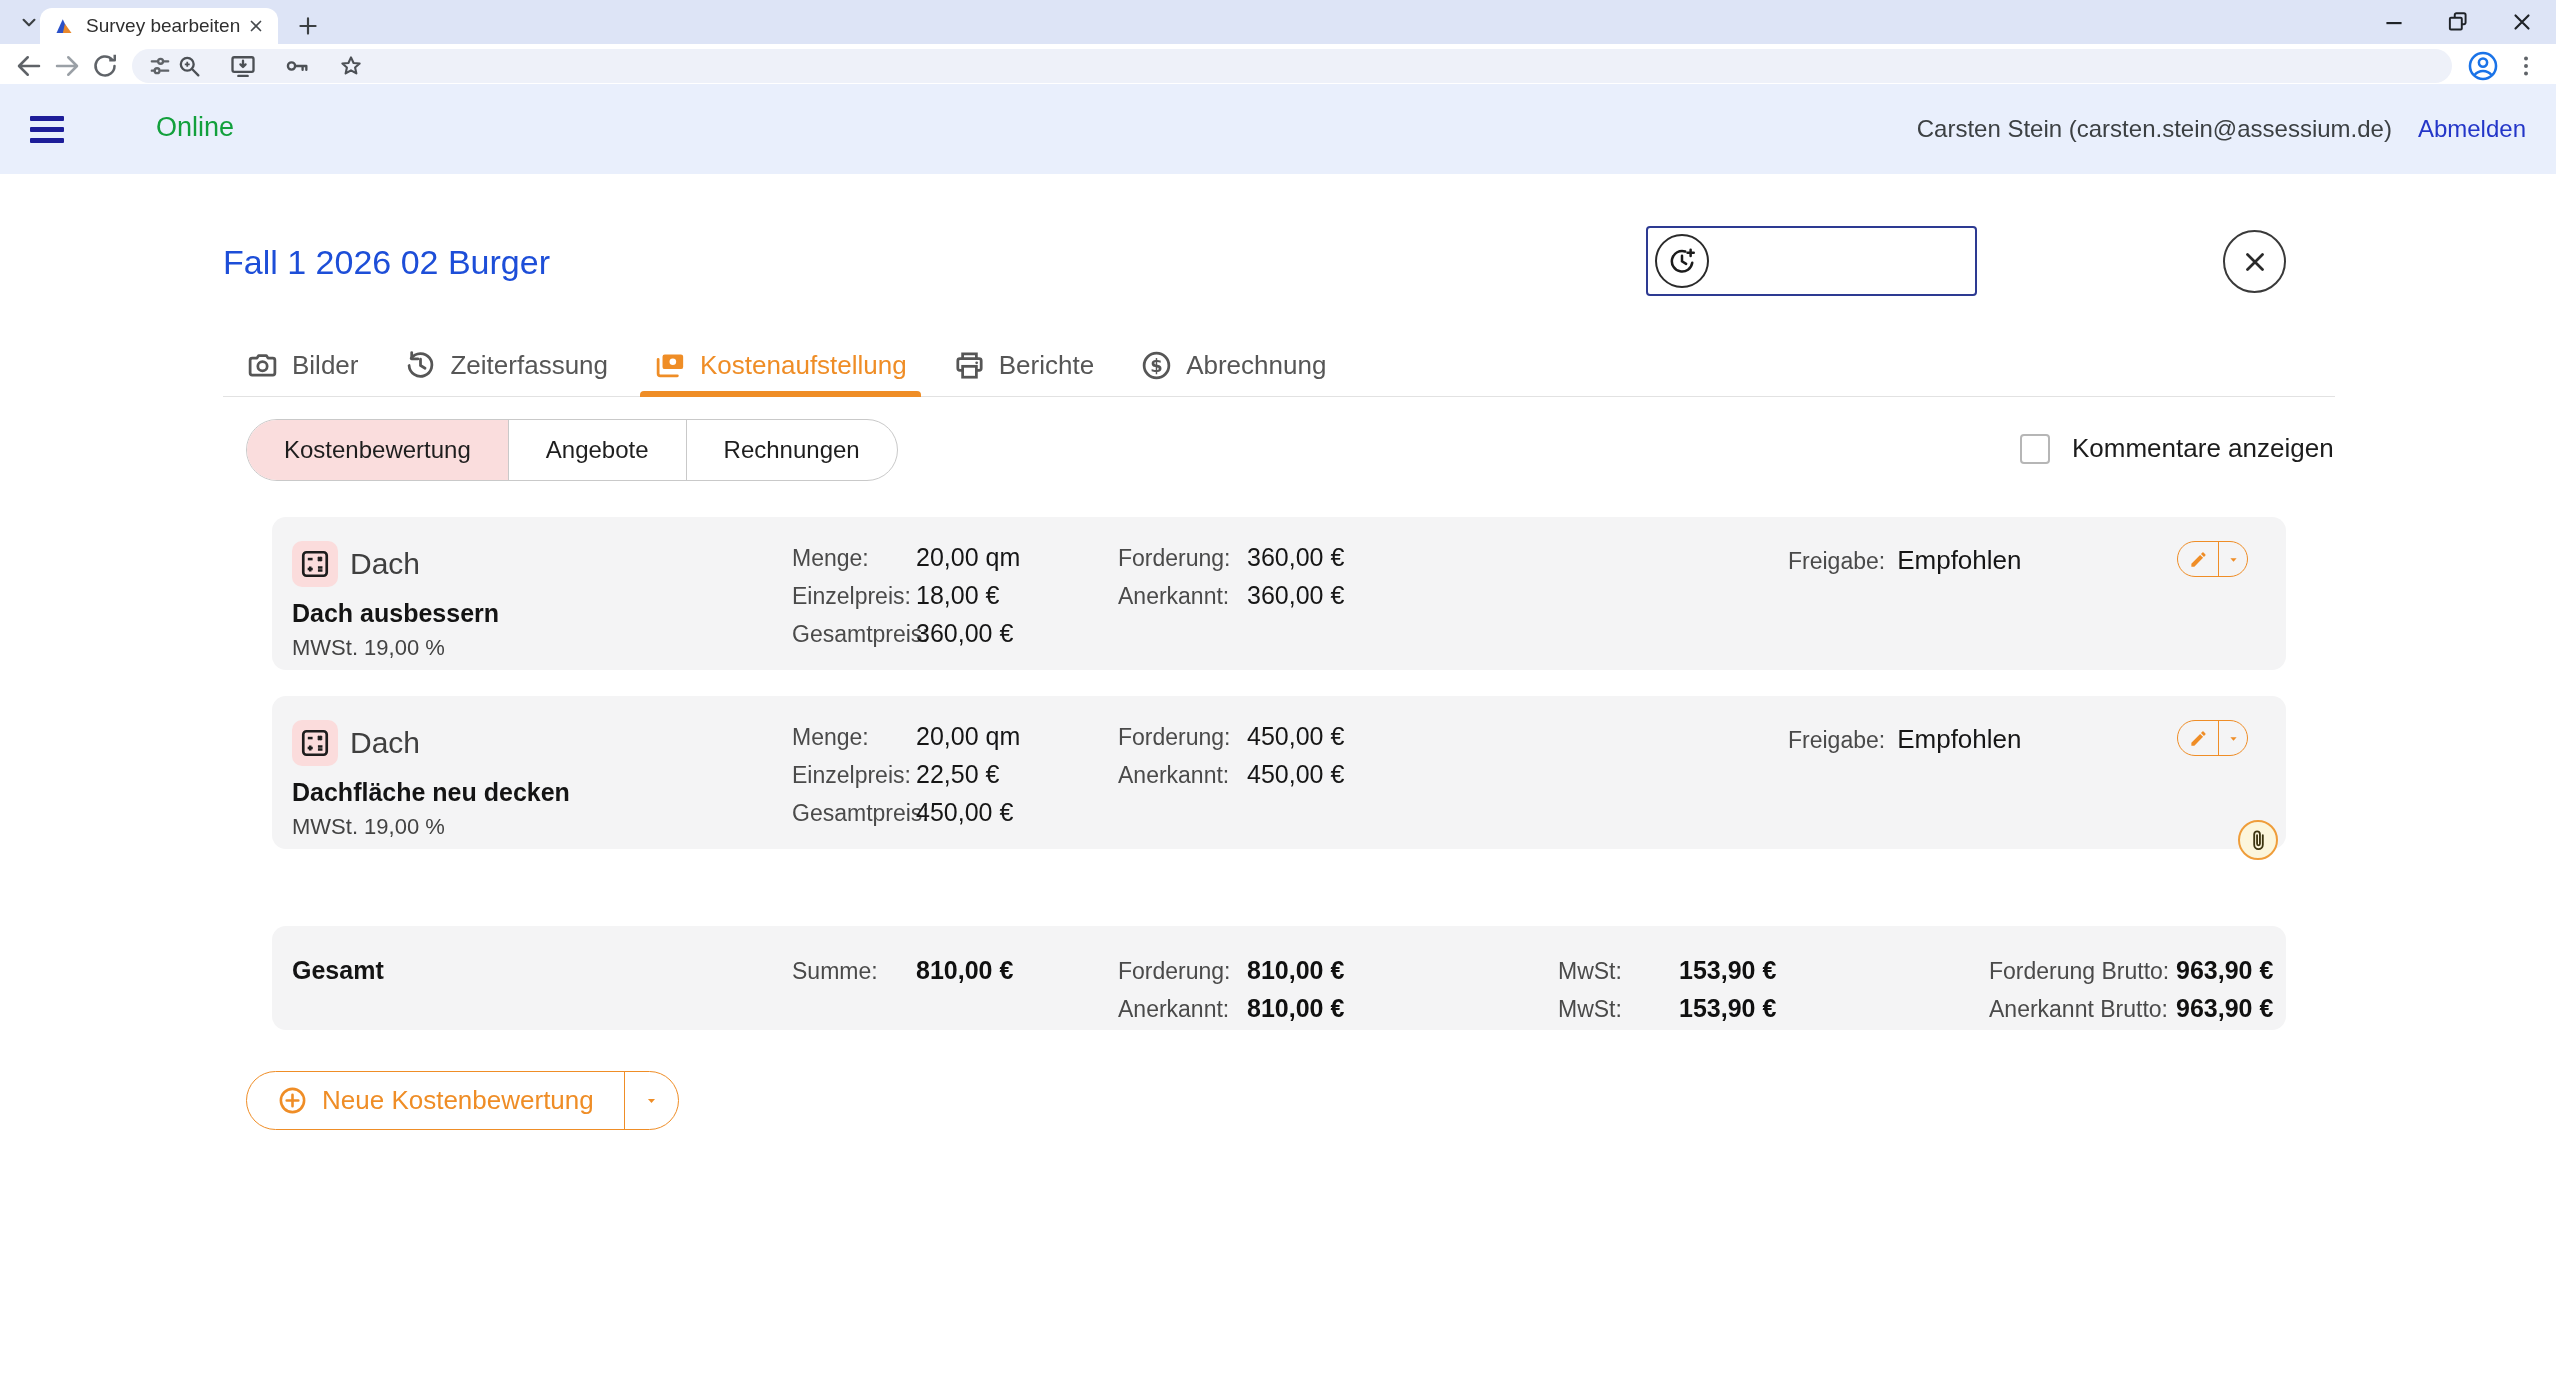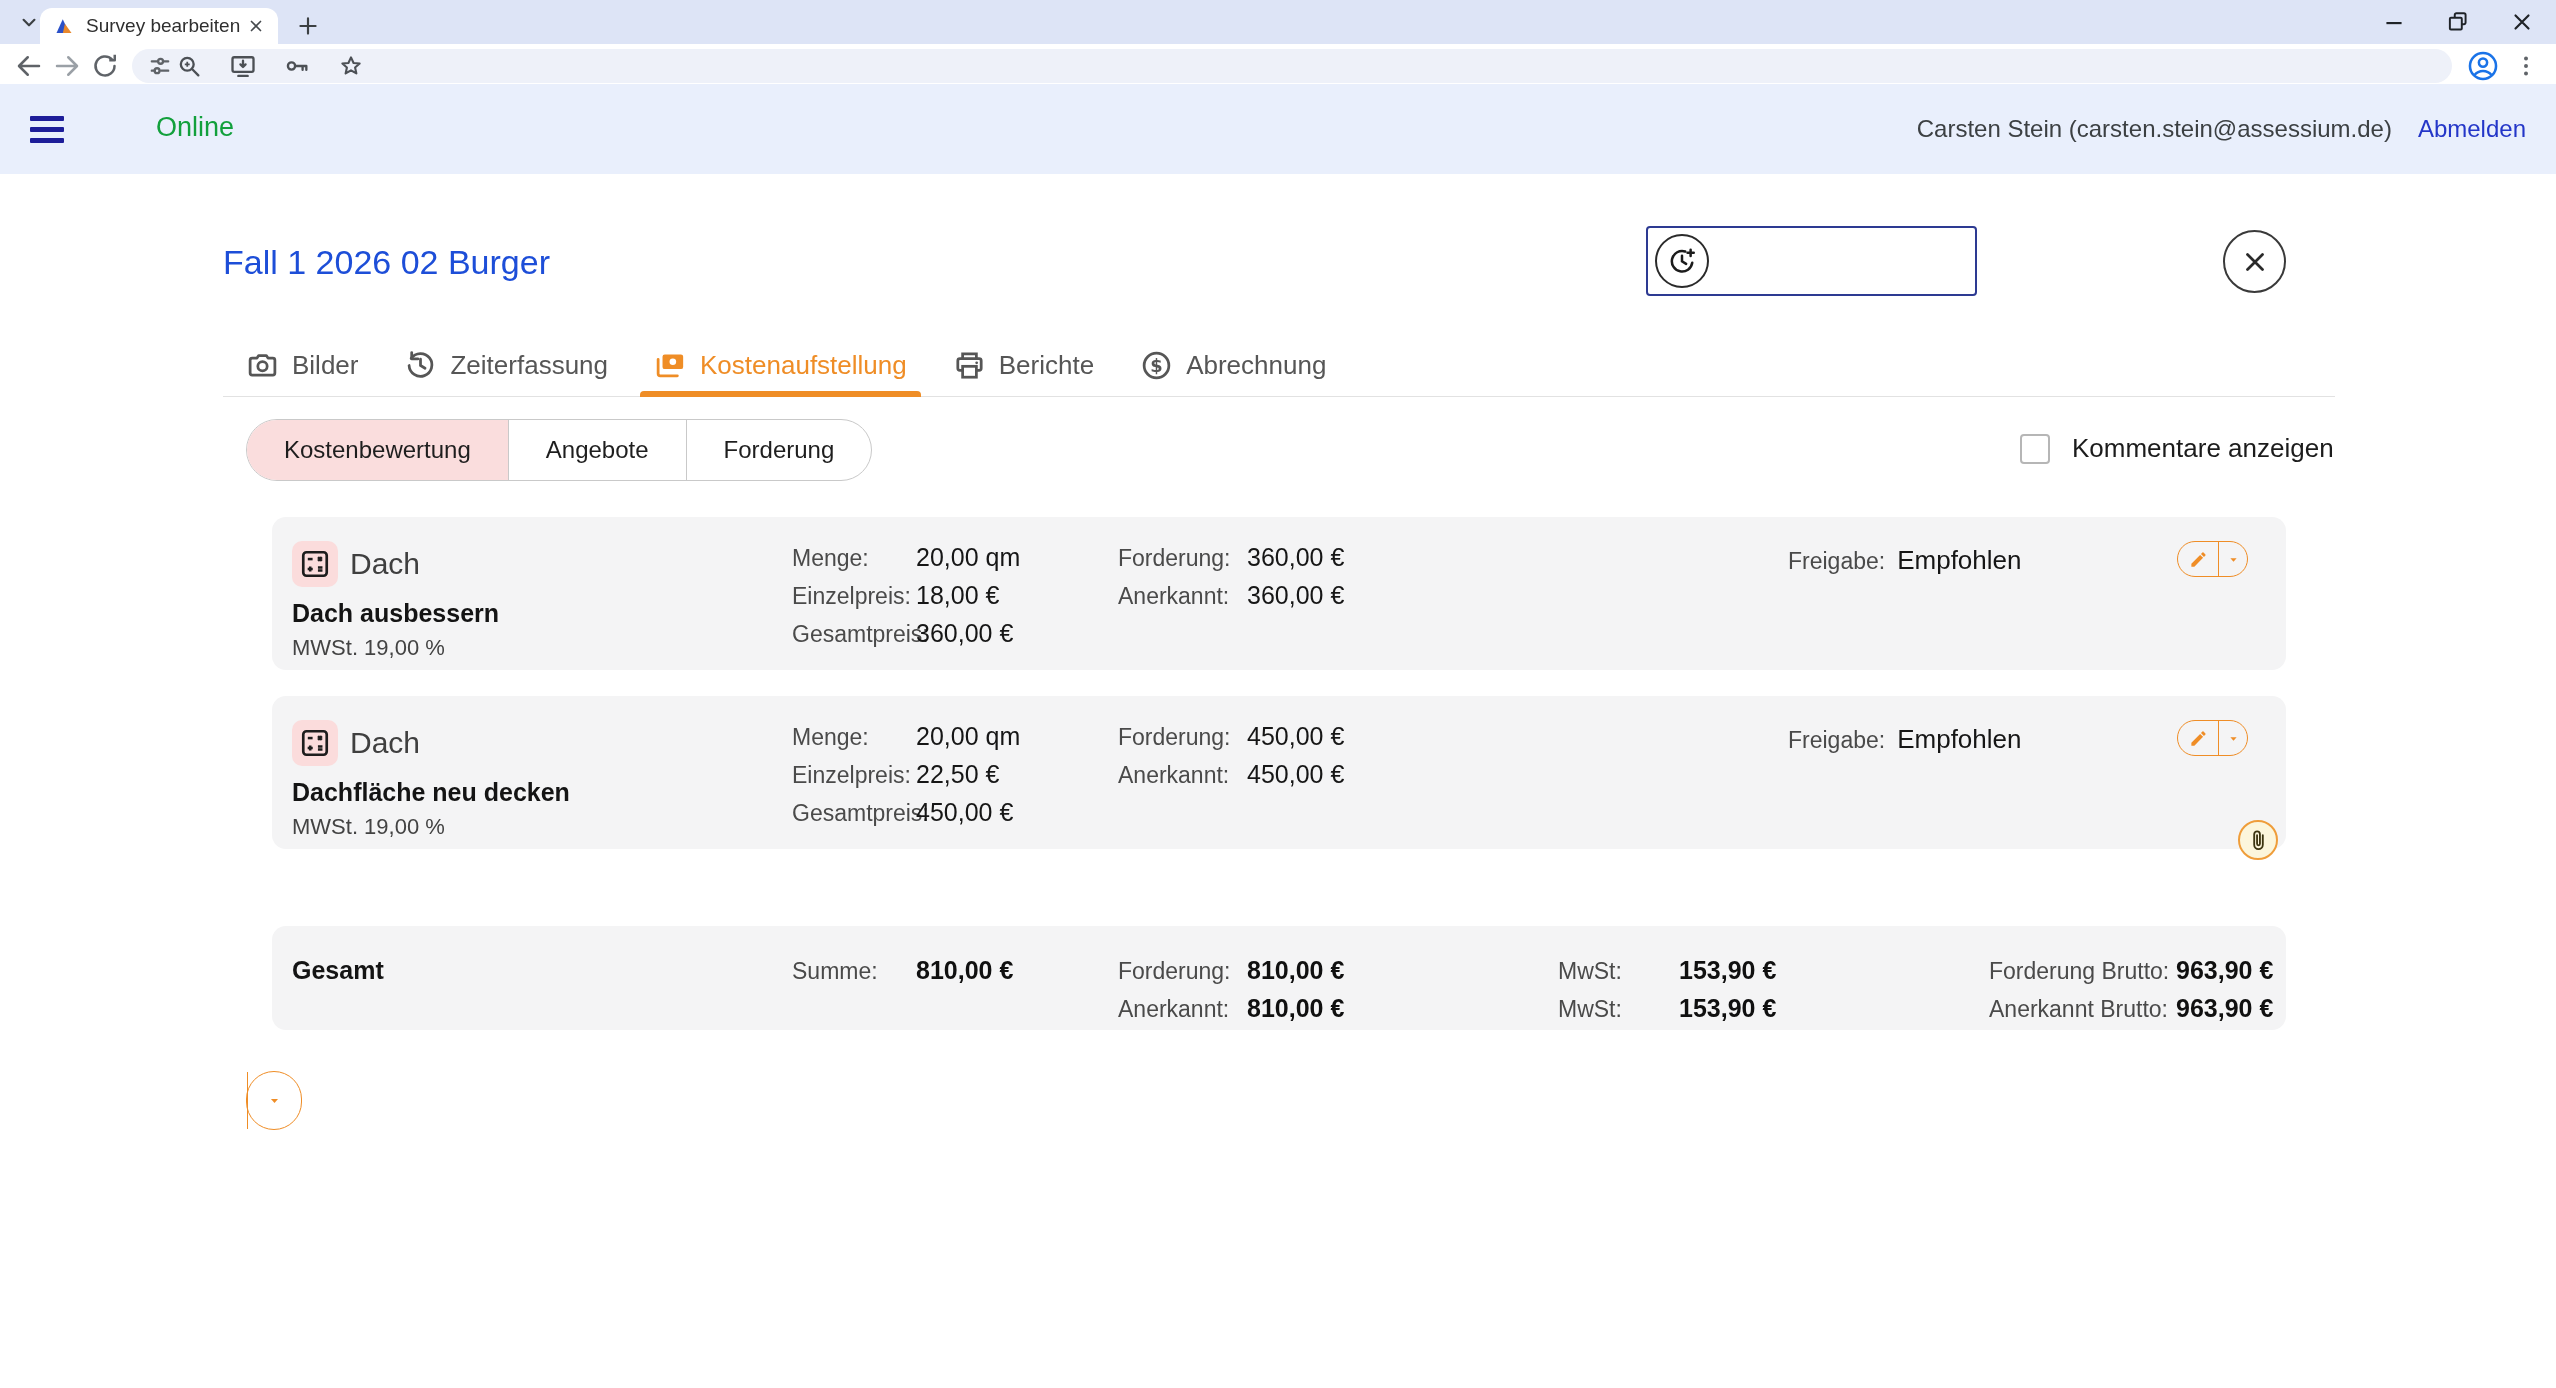--- a/index.html
+++ b/index.html
@@ -302,21 +302,21 @@
         <circle cx="12" cy="12" r="9" stroke="currentColor" stroke-width="2"></circle>
         <text x="12" y="16.6" text-anchor="middle" font-size="13" font-weight="bold" fill="currentColor" stroke="none" font-family="DejaVu Sans, sans-serif">$</text>
       </svg>
     <span>Abrechnung</span>
   </div>
 </div>
 
 <div class="sub-tabs">
   <div class="sub-tab active">Kostenbewertung</div>
   <div class="sub-tab">Angebote</div>
-  <div class="sub-tab">Forderung</div>
+  <div class="sub-tab">Rechnungen</div>
 </div>
 
 <div class="comments-row">
   <span class="checkbox"></span>
   <span class="comments-label">Kommentare anzeigen</span>
 </div>
 
 <div class="cards">
 
   <div class="cost-card">
@@ -481,18 +481,25 @@
         </div>
       <div class="kv">
           <span class="k">Anerkannt Brutto:</span>
           <span class="v bold">963,90 €</span>
         </div>
     </div>
   </div>
 </div>
 
 <div class="new-btn">
+  <div class="nb-main">
+    <svg viewBox="0 0 24 24" fill="none">
+        <circle cx="12" cy="12" r="9" stroke="currentColor" stroke-width="2"></circle>
+        <path d="M12 7.5v9M7.5 12h9" stroke="currentColor" stroke-width="2" stroke-linecap="round"></path>
+      </svg>
+    <span>Neue Kostenbewertung</span>
+  </div>
   <div class="nb-caret">
     <svg viewBox="0 0 24 24" fill="currentColor">
         <path d="M7 9.8h10L12 15.6z"></path>
       </svg>
   </div>
 </div>
 
 </body></html>

